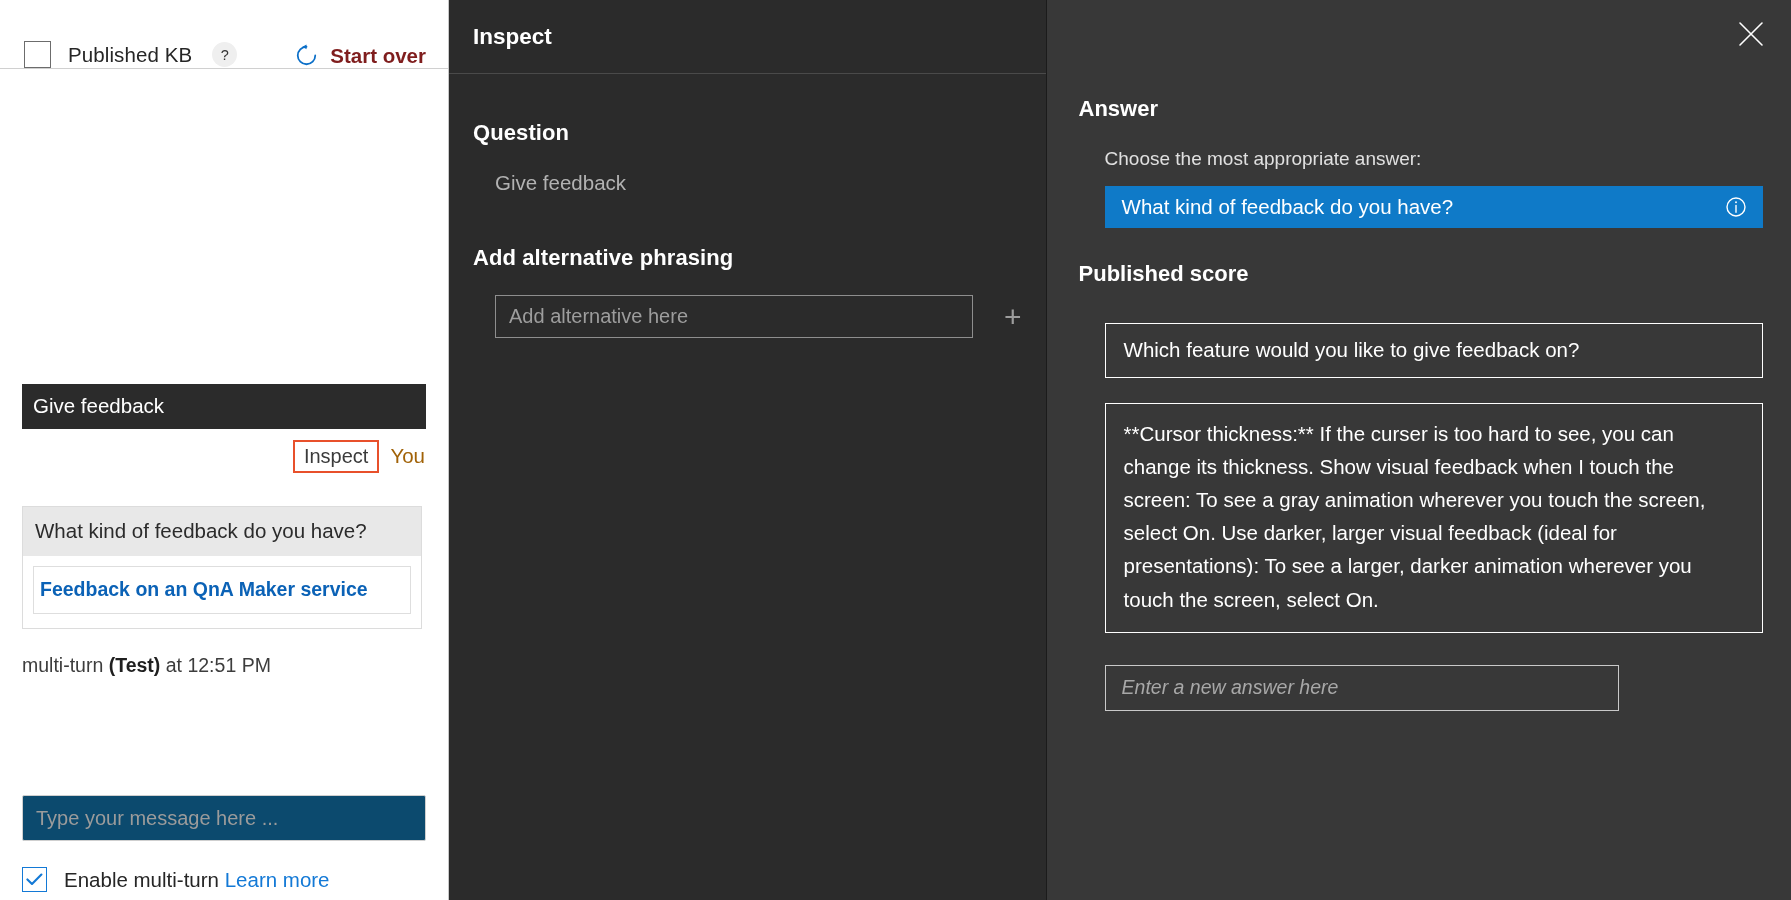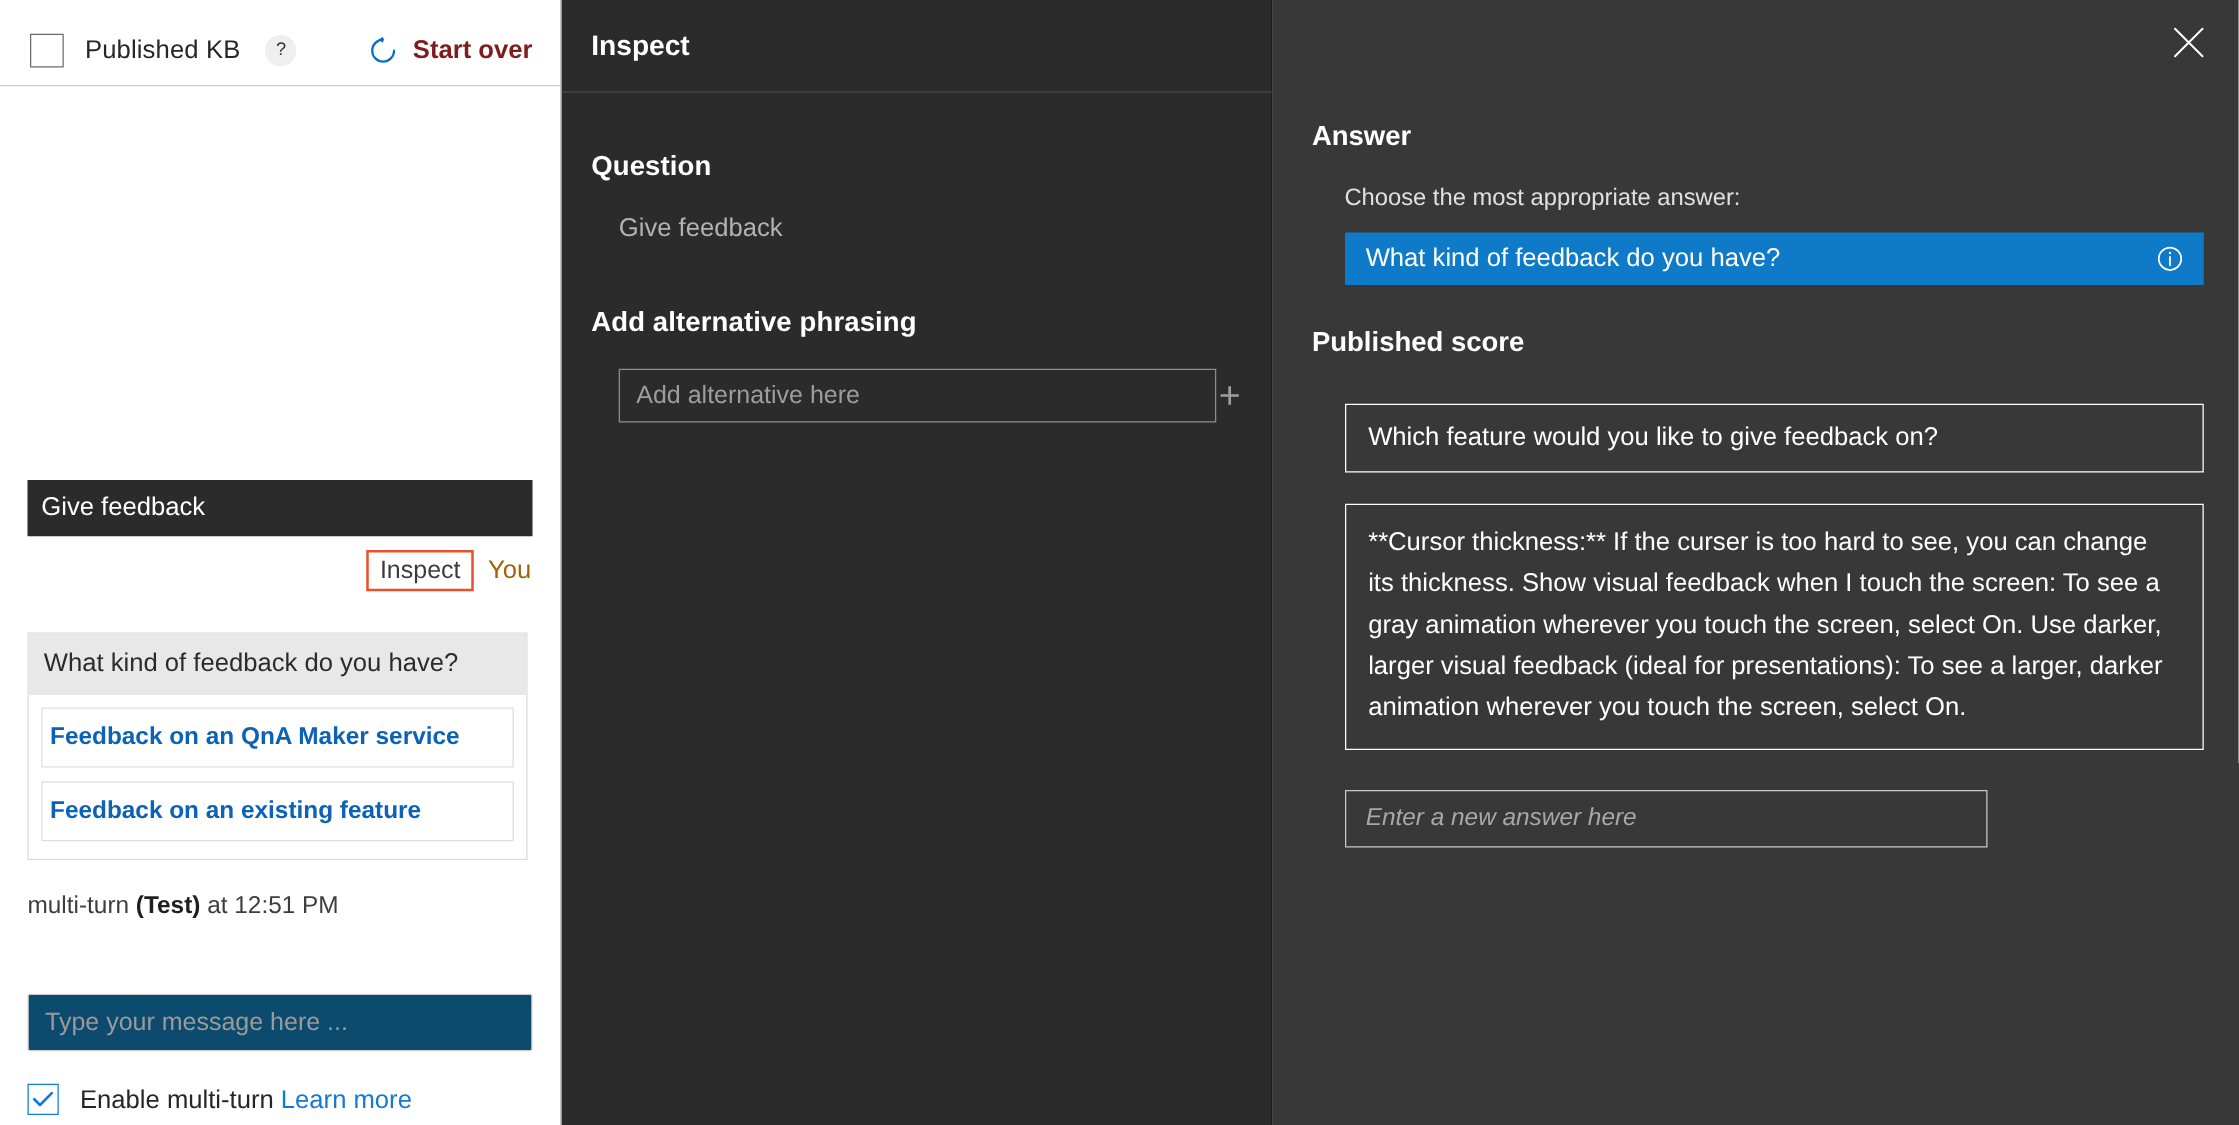--- a/index.html
+++ b/index.html
@@ -23,21 +23,21 @@
     border-right: 1px solid #c8c8c8;
     display: flex;
     flex-direction: column;
     position: relative;
   }
   .chat-header {
     height: 69px;
     flex: 0 0 69px;
     border-bottom: 1px solid #d0d0d0;
     display: flex;
-    align-items: center;
+    align-items: flex-end;
     padding: 12px 22px 0 24px;
     background: #fff;
   }
   .pub-group { display: flex; align-items: center; gap: 17px; }
   .cb-square {
     width: 27px; height: 27px;
     border: 1.5px solid #6c6c6c;
     background: #fff;
     display: inline-block;
     flex: 0 0 27px;
@@ -210,21 +210,21 @@
   .q-value {
     color: #b2b2b2;
     font-size: 20.5px;
     margin-top: 25px;
     padding-left: 22px;
   }
   .alt-title { margin-top: 50px; }
   .alt-row {
     display: flex;
     align-items: center;
-    gap: 2px;
+    gap: 31px;
     margin-top: 24px;
     padding-left: 22px;
   }
   .alt-input {
     width: 478px;
     height: 43px;
     background: #2b2b2b;
     border: 1px solid #8e8e8e;
     color: #c9c9c9;
     font-size: 20px;
@@ -368,21 +368,20 @@
 
       <div class="meta-row">
         <span class="inspect-chip">Inspect</span>
         <span class="you-label">You</span>
       </div>
 
       <div class="bot-card">
         <div class="bot-card-head">What kind of feedback do you have?</div>
         <div class="bot-card-body">
           <button class="choice-btn">Feedback on an QnA Maker service</button>
-          <button class="choice-btn">Feedback on an existing feature</button>
         </div>
       </div>
 
       <div class="timestamp">
         <span>multi-turn </span><b>(Test)</b><span> at 12:51 PM</span>
       </div>
     </div>
 
     <div class="chat-footer">
       <input class="msg-input" type="text" placeholder="Type your message here ..." style="">

